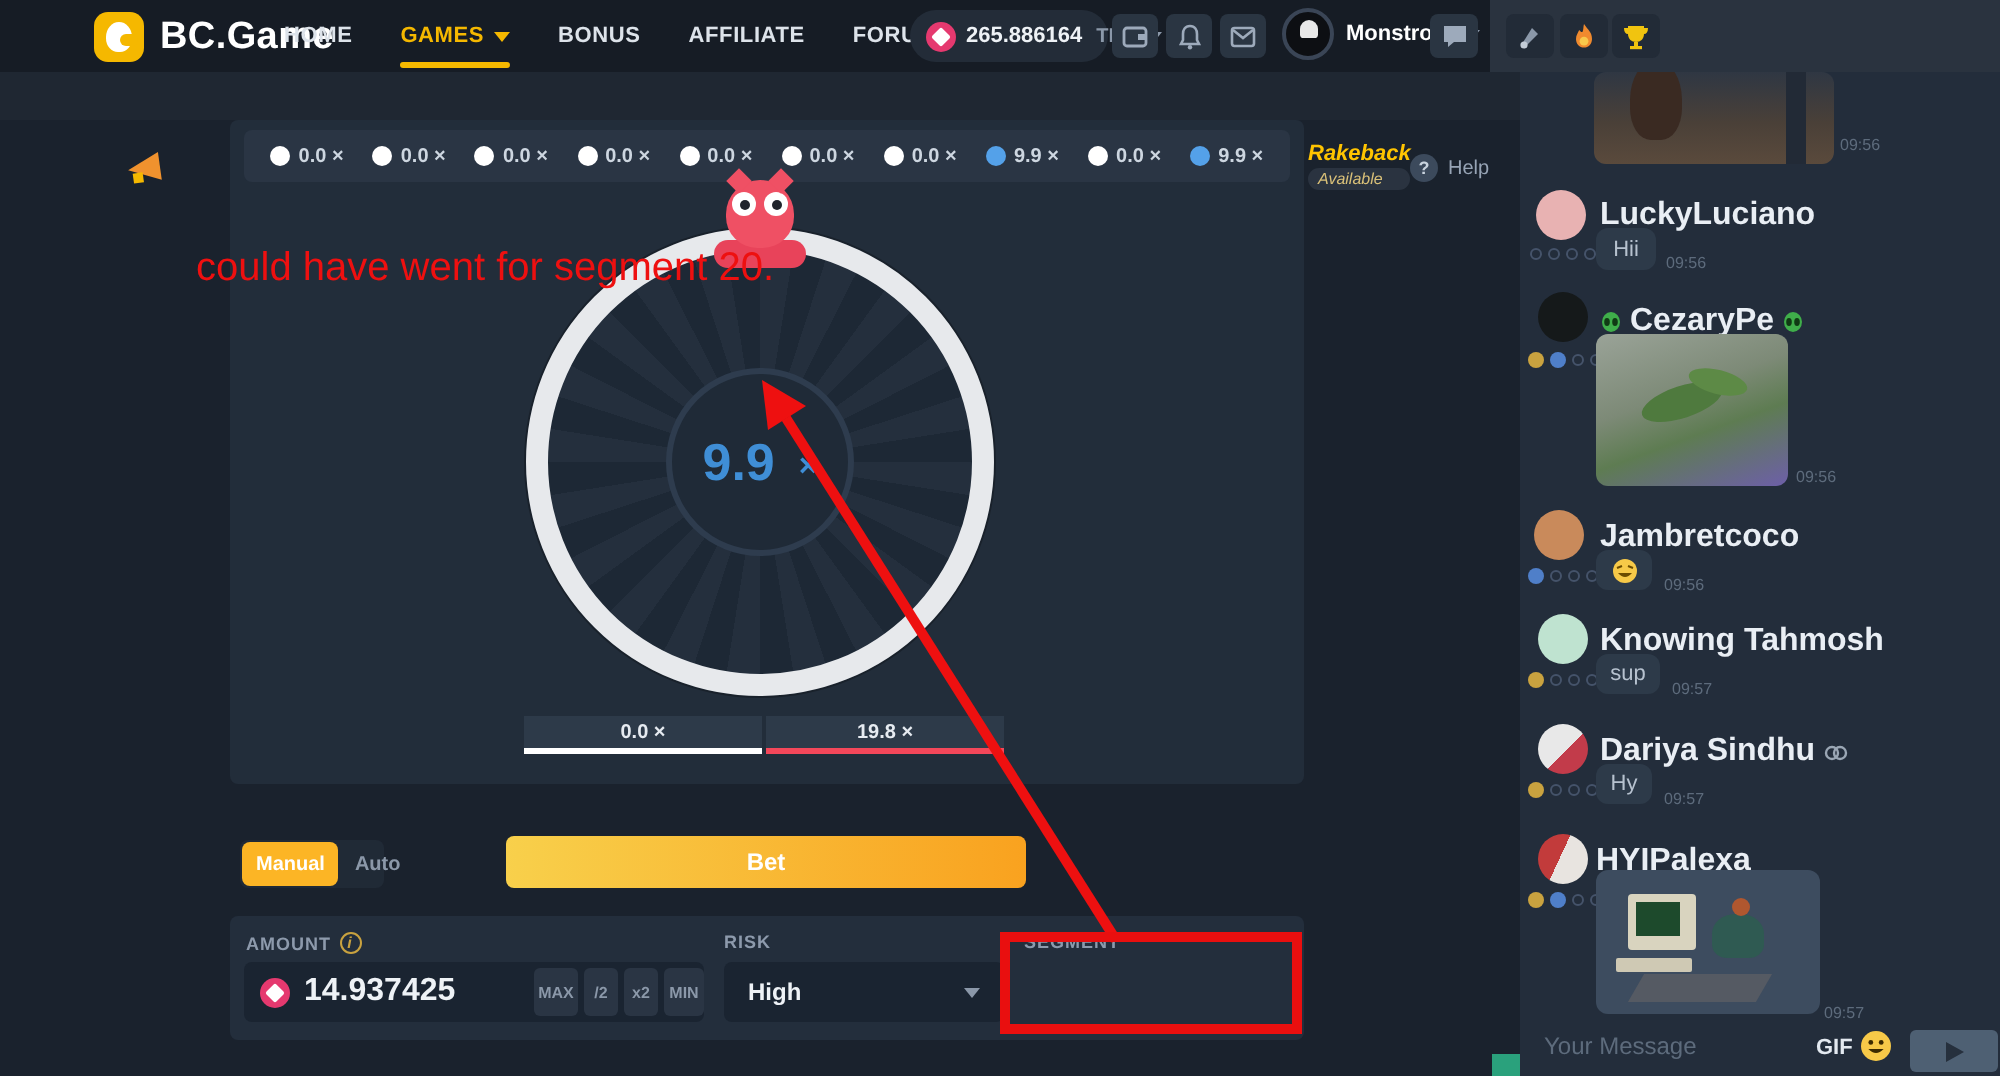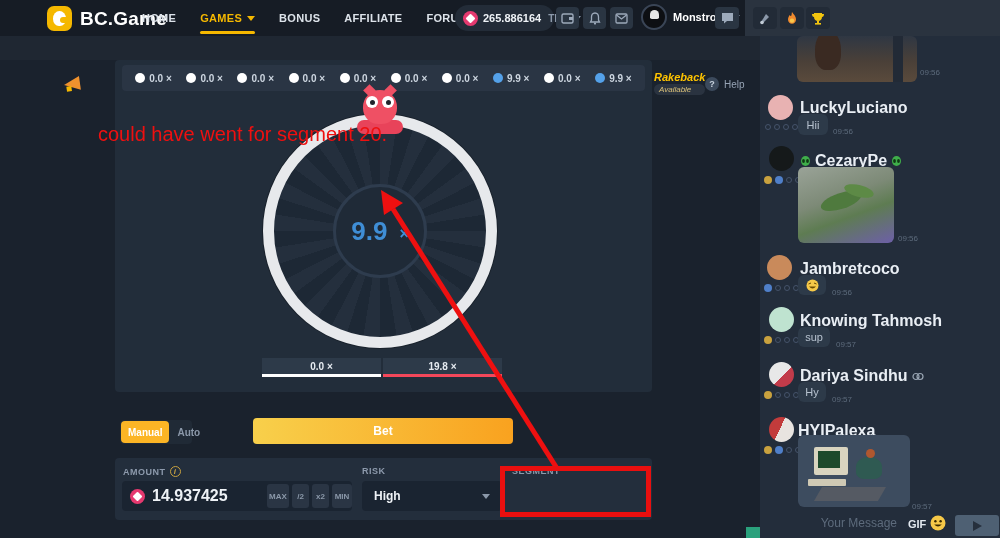--- a/index.html
+++ b/index.html
@@ -107,21 +107,21 @@
   .img-lizard::before { content:""; position:absolute; left:22px; top:26px; width:42px; height:16px; background:#4f7a3e; border-radius:50%; transform:rotate(-18deg); }
   .img-lizard::after { content:""; position:absolute; left:46px; top:18px; width:30px; height:12px; background:#5d8a46; border-radius:50%; transform:rotate(14deg); }
   .img-computer { background:#3d4c5f; }
   .img-computer .monitor { position:absolute; left:16px; top:12px; width:34px; height:28px; background:#d9d4bf; border-radius:2px; }
   .img-computer .screen { position:absolute; left:20px; top:16px; width:22px; height:17px; background:#1d4a2c; }
   .img-computer .kbd { position:absolute; left:10px; top:44px; width:38px; height:7px; background:#cfc9b4; border-radius:1px; }
   .img-computer .person { position:absolute; left:58px; top:22px; width:26px; height:22px; background:#2f5a52; border-radius:45% 45% 30% 30%; }
   .img-computer .head { position:absolute; left:68px; top:14px; width:9px; height:9px; background:#b0572f; border-radius:50%; }
   .img-computer .mat { position:absolute; left:20px; top:52px; width:64px; height:14px; background:#555a63; transform:skewX(-30deg); }
   .chat-inputbar { position:absolute; left:0; top:478px; width:240px; height:24px; display:flex; align-items:center; }
-  .chat-input { position:absolute; left:12px; top:2px; width:125px; background:transparent; border:none; outline:none; color:#c6cfd9; font-size:12px; font-family:"Liberation Sans", sans-serif;text-align:right; }
+  .chat-input { position:absolute; left:12px; top:2px; width:125px; background:transparent; border:none; outline:none; color:#c6cfd9; font-size:12px; font-family:"Liberation Sans", sans-serif; }
   .chat-input::placeholder { color:#5d6b7c; }
   .gif-btn { position:absolute; left:148px; top:4px; color:#e3e9f0; font-size:11px; font-weight:bold; cursor:pointer; }
   .emoji-btn { position:absolute; left:170px; top:1px; cursor:pointer; }
   .send-btn { position:absolute; left:195px; top:1px; width:44px; height:21px; background:#4e6073; border-radius:3px; display:flex; align-items:center; justify-content:center; cursor:pointer; }
   .send-tri { width:0; height:0; border-top:5px solid transparent; border-bottom:5px solid transparent; border-left:9px solid #26303d; }
 
   
   .red-note { position:absolute; left:78px; top:123px; color:#ee1010; font-size:20px; z-index:50;margin-left:20px; }
   .red-box { position:absolute; left:500px; top:466px; width:151px; height:51px; border:5px solid #e90f0f; z-index:50; pointer-events:none; }
   .arrow-svg { position:absolute; left:0; top:0; z-index:49; pointer-events:none; }

